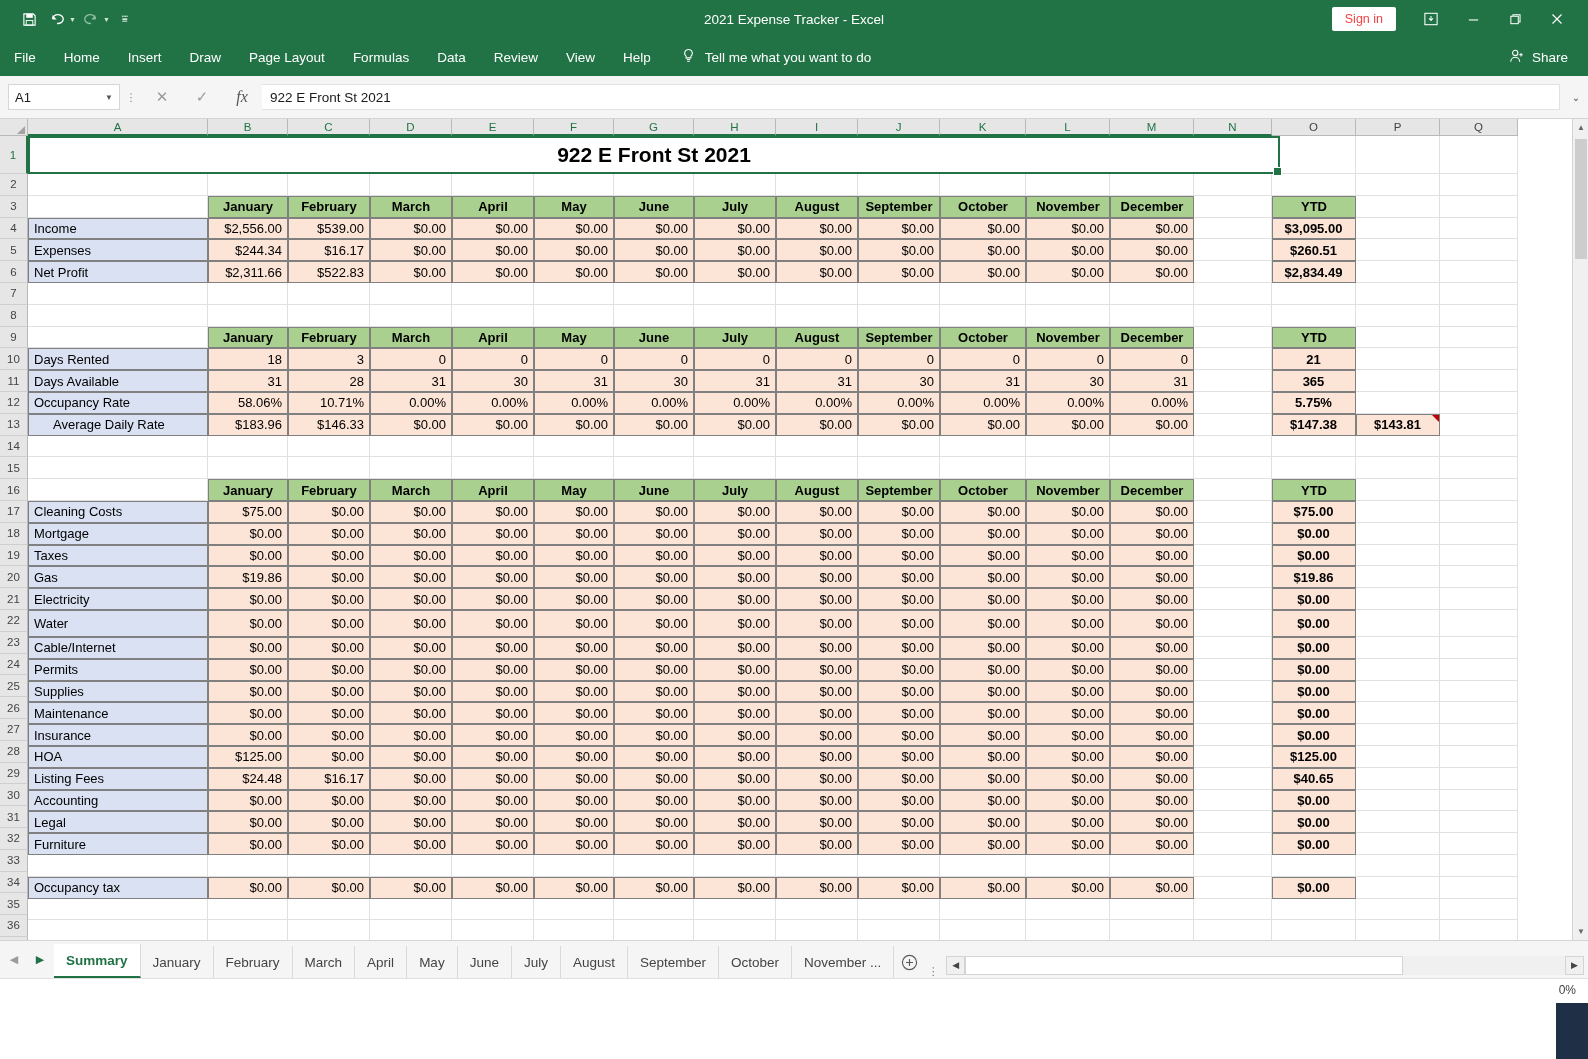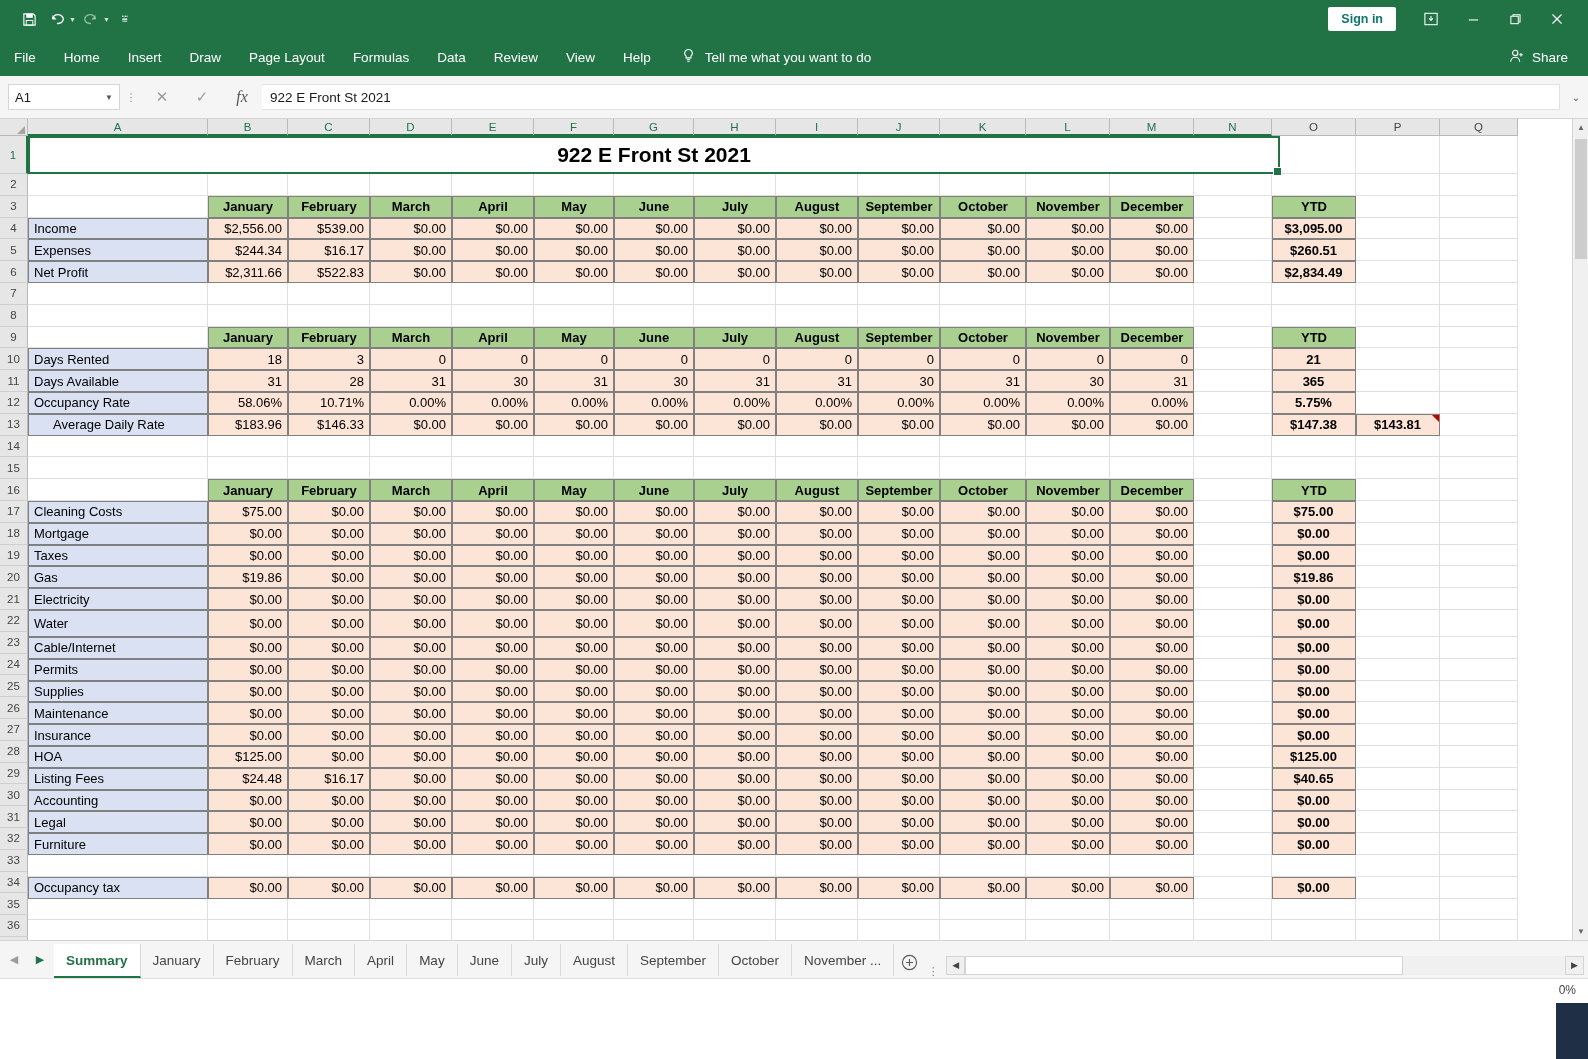--- a/index.html
+++ b/index.html
@@ -23,22 +23,22 @@
   .qat-btn.dim { color: #8fbda4; }
   .qat-caret { font-size: 7px; color: #cfe3d8; margin-left: -3px; }
   .title-text {
     position: absolute; left: 0; width: 1588px; text-align: center;
     color: #ffffff; font-size: 13.5px; pointer-events: none;
   }
   .win-right {
     margin-left: auto; display: flex; align-items: center; gap: 0px; padding-right: 10px;
   }
   .signin-btn {
-    background: #ffffff; color: #0f766e; font-size: 12.5px;
-    padding: 5px 13px; border-radius: 2px; margin-right: 14px; font-weight: bold;
+    background: #ffffff; color: #ef4444; font-size: 12.5px;
+    padding: 5px 13px; border-radius: 2px; margin-right: 14px;
   }
   .win-icon {
     width: 42px; height: 38px; display: flex; align-items: center; justify-content: center;
     color: #ffffff;
   }
 
   
   .ribbon {
     position: absolute; top: 38px; left: 0; width: 1588px; height: 38px;
     background: #217346; display: flex; align-items: center;
@@ -245,20 +245,21 @@
     <span class="qat-caret">▼</span>
     <div class="qat-btn dim">
       <svg width="16" height="14" viewBox="0 0 18 14">
           <path d="M14 7 A6 5 0 1 0 9 12" fill="none" stroke="#8fbda4" stroke-width="1.5"></path>
           <path d="M14 2.5 L14 7.5 L9.4 7.5 Z" fill="#8fbda4"></path>
         </svg>
     </div>
     <span class="qat-caret">▼</span>
     <div class="qat-btn" style="font-size:10px;">⩸</div>
   </div>
+  <div class="title-text">2021 Expense Tracker  -  Excel</div>
   <div class="win-right">
     <div class="signin-btn">Sign in</div>
     <div class="win-icon">
       <svg width="14" height="14" viewBox="0 0 16 16">
           <rect x="1" y="1.5" width="14" height="13" fill="none" stroke="#fff" stroke-width="1.2"></rect>
           <path d="M8 4.5 v5 M5.8 7.3 L8 9.6 L10.2 7.3" stroke="#fff" stroke-width="1.2" fill="none"></path>
         </svg>
     </div>
     <div class="win-icon">
       <svg width="13" height="13" viewBox="0 0 14 14">
@@ -1099,21 +1100,21 @@
     <div class="vs-thumb"></div>
     <div class="vs-btn vs-bottom">▼</div>
   </div>
 </div>
 
 <div class="tabbar">
   <div class="tabnav">
     <span class="nav-arrow">◀</span>
     <span class="nav-arrow active">▶</span>
   </div>
-  <div id="tabs-host" style="display:flex;">
+  <div id="tabs-host" style="display:flex;align-items:flex-end;">
       <div class="stab active">Summary</div>
       <div class="stab">January</div>
       <div class="stab">February</div>
       <div class="stab">March</div>
       <div class="stab">April</div>
       <div class="stab">May</div>
       <div class="stab">June</div>
       <div class="stab">July</div>
       <div class="stab">August</div>
       <div class="stab">September</div>

